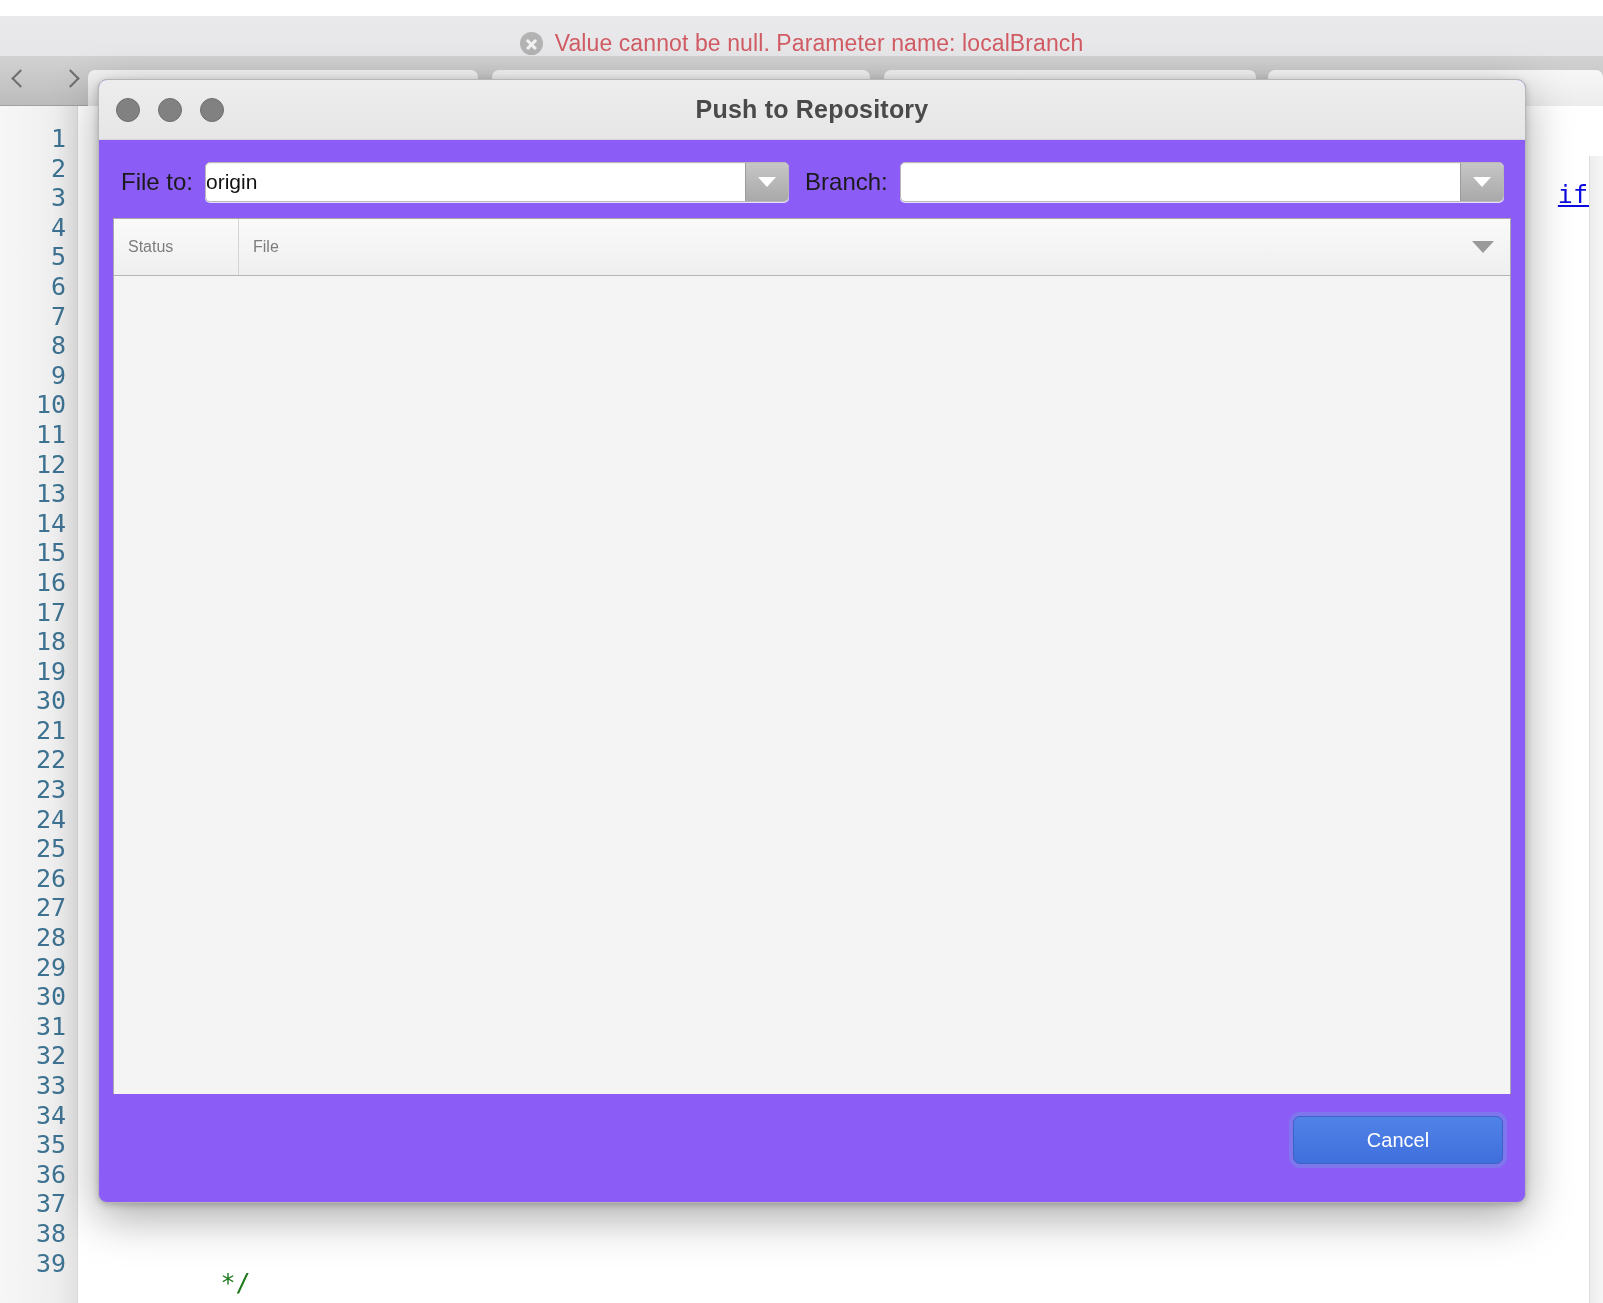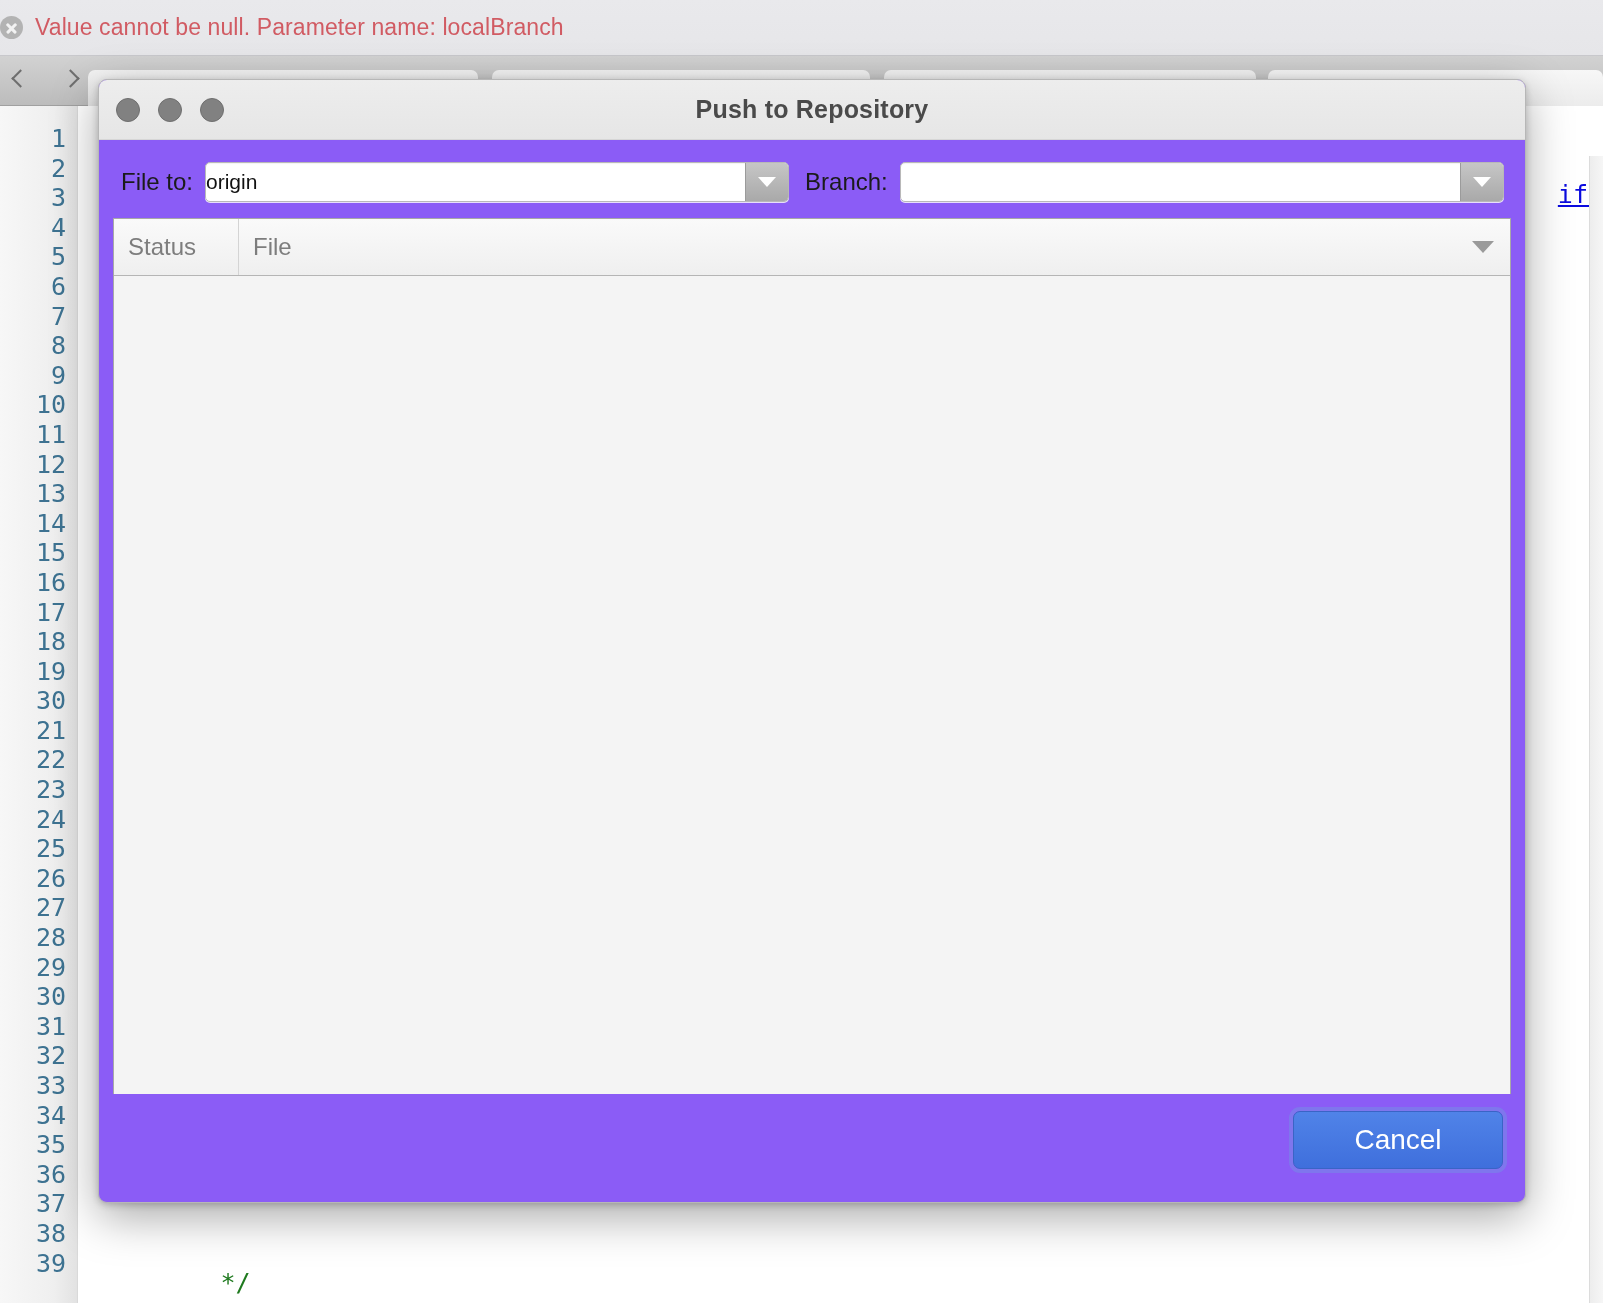--- a/index.html
+++ b/index.html
@@ -6,24 +6,24 @@
     margin: 0; padding: 0;
     width: 1603px; height: 1303px;
     overflow: hidden;
     font-family: "Liberation Sans", sans-serif;
     background: #ffffff;
   }
   #root { position: relative; width: 1603px; height: 1303px; }
 
   
   .error-bar {
-    position: absolute; left: 0; top: 0; width: 1603px; height: 56px;
+    position: absolute; left: 0; top: 16px; width: 1603px; height: 56px;
     background: linear-gradient(to bottom,#e9e9ec 0%,#e6e6e9 100%);
     border-bottom: 1px solid #c8c8cc;
-    display: flex; align-items: center; 
+    display: flex; align-items: center; justify-content: center;
     box-sizing: border-box;
   }
   .error-inner { display: flex; align-items: center; gap: 12px; }
   .err-icon {
     width: 23px; height: 23px; border-radius: 50%;
     background: #b3b3b3; position: relative; flex: none;
   }
   .err-icon:before, .err-icon:after {
     content:""; position:absolute; left:5px; top:10.5px;
     width:13px; height:2.6px; background:#f2f2f2; border-radius:1px;
@@ -155,39 +155,39 @@
   .table-wrap {
     position:relative; margin:0 0 0 0; height:876px;
     background:#f4f4f4; border:1px solid #a8a8a8; box-sizing:border-box;
   }
   .table-head {
     position:relative; height:56px;
     background: linear-gradient(to bottom,#fafafa 0%,#efefef 100%);
     border-bottom:1px solid #b5b5b5; display:flex; align-items:center;
   }
   .th {
-    font-size:24px; color:#7d7d7d; height:56px; display:flex; align-items:center;
+    font-size:16px; color:#7d7d7d; height:56px; display:flex; align-items:center;
     box-sizing:border-box; padding-left:14px;
   }
   .th.status { width:125px; border-right:1px solid #d4d4d4; }
   .th.file   { flex:1; }
   .head-menu {
     position:absolute; right:16px; top:22px;
     width:0; height:0; border-left:11px solid transparent; border-right:11px solid transparent;
     border-top:12px solid #9a9a9a;
   }
   .table-body { height:818px; background:#f4f4f4; }
 
   .dlg-footer {
     position:relative; height:92px; display:flex; align-items:center;
     justify-content:flex-end; gap:20px; padding-right:8px;
   }
   .btn {
-    height:58px; min-width:60px; padding:0 24px;
-    border-radius:7px; font-size:28px; display:flex; align-items:center; justify-content:center;
+    height:48px; min-width:60px; padding:0 24px;
+    border-radius:7px; font-size:20px; display:flex; align-items:center; justify-content:center;
     box-sizing:border-box; white-space:nowrap;
   }
   .btn.default {
     background: linear-gradient(to bottom,#5083e8 0%,#3f6fdc 100%);
     border:1px solid #3a64c6; color:#ffffff;
     box-shadow: 0 0 0 4px rgba(112,150,226,0.45);
     min-width:210px;
   }
   .btn.secondary {
     background: linear-gradient(to bottom,#ffffff 0%,#f6f6f6 100%);

